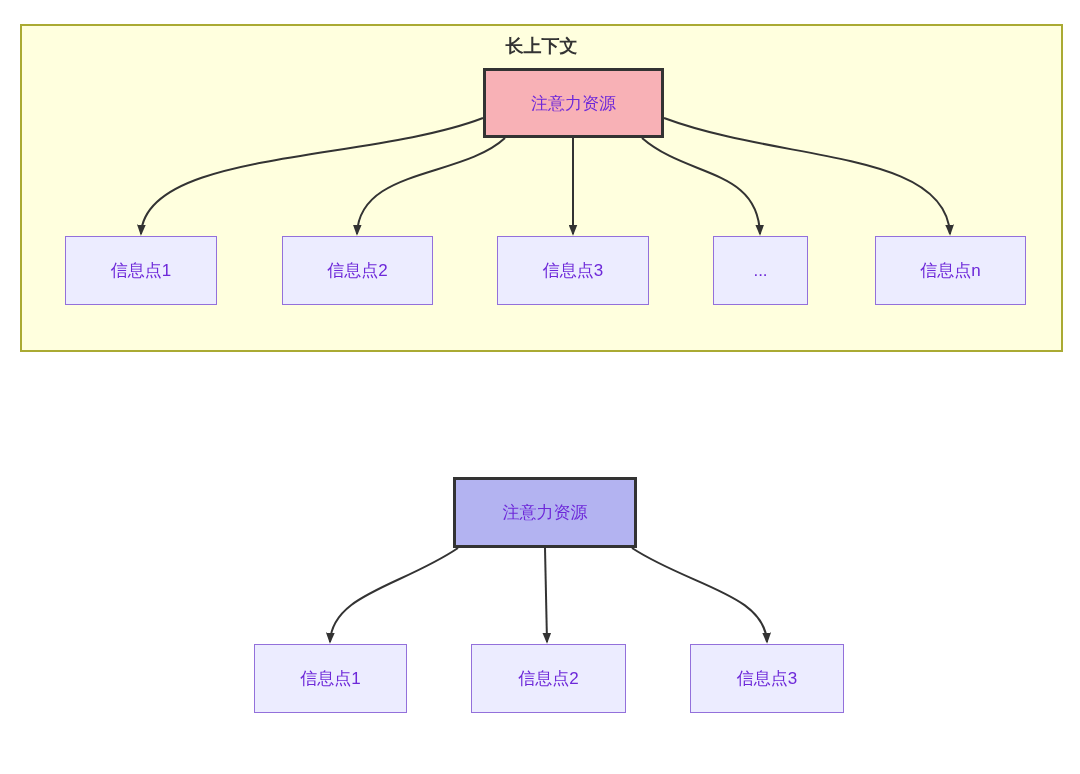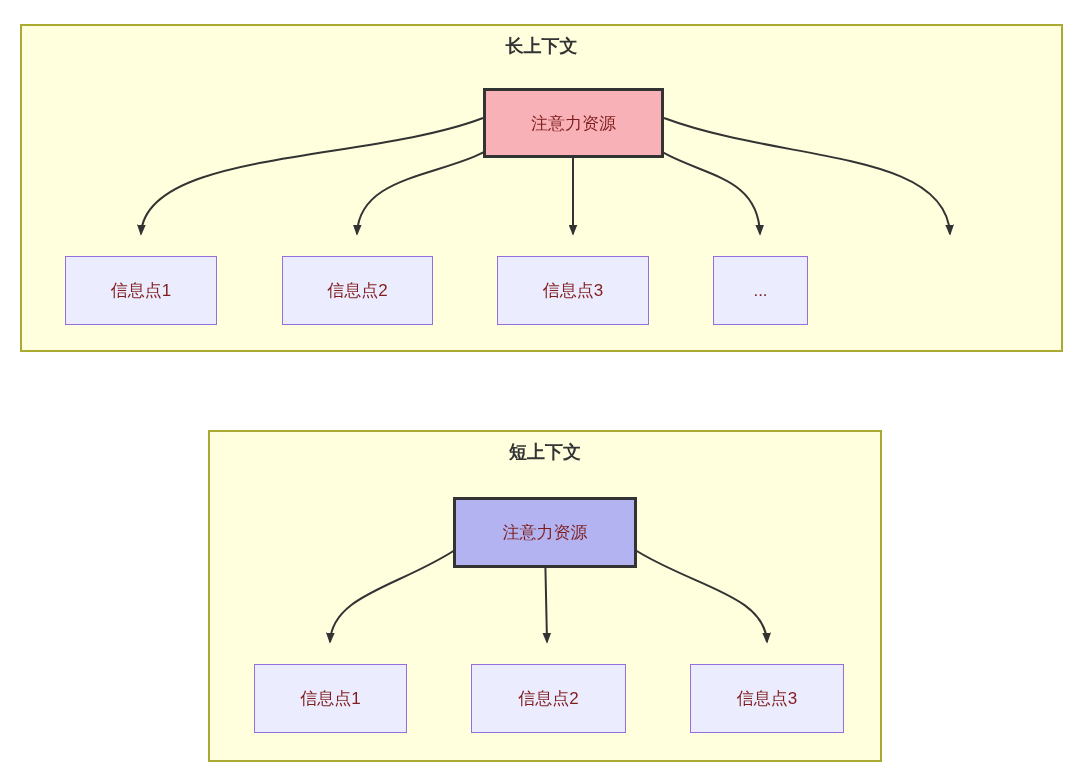--- a/index.html
+++ b/index.html
@@ -27,22 +27,21 @@
     font-weight: 700;
     color: #333333;
   }
   .node {
     position: absolute;
     box-sizing: border-box;
     display: flex;
     align-items: center;
     justify-content: center;
     font-size: 17px;
-    color: #7f1d1d;
-    margin-top: 20px;
+    color: #6d28d9;
   }
   .info-node {
     background: #ececff;
     border: 1.5px solid #9370db;
   }
   .attn-node {
     border: 3px solid #333333;
     font-size: 17px;
   }
   .attn-pink   { background: #f8b1b6; }
@@ -61,23 +60,20 @@
 </style>
 </head>
 <body>
 
 <div class="stage">
 
   <section class="cluster" style="left:20px; top:24px; width:1043px; height:328px;">
     <div class="cluster-title">长上下文</div>
   </section>
 
-  <section class="cluster" style="left:208px; top:430px; width:674px; height:332px;">
-    <div class="cluster-title">短上下文</div>
-  </section>
 
   <svg class="edges" viewBox="0 0 1080 774">
     <defs>
       <marker id="arrow" viewBox="0 0 10 8" refX="8.5" refY="4" markerWidth="11" markerHeight="9" orient="auto" markerUnits="userSpaceOnUse">
         <path d="M0,0 L10,4 L0,8 Z" fill="#333333"></path>
       </marker>
     </defs>
     <path class="edge" marker-end="url(#arrow)" d="M483,118 C368,162 145,150 141,234"></path>
     <path class="edge" marker-end="url(#arrow)" d="M505,138 C462,178 359,168 357,234"></path>
     <path class="edge" marker-end="url(#arrow)" d="M573,138 L573,234"></path>
@@ -87,20 +83,21 @@
     <path class="edge" marker-end="url(#arrow)" d="M545,548 L547,642"></path>
     <path class="edge" marker-end="url(#arrow)" d="M632,548 C690,586 765,594 767,642"></path>
   </svg>
 
   <div class="node attn-node attn-pink" style="left:483px; top:68px; width:181px; height:70px;">注意力资源</div>
 
   <div class="node info-node" style="left:65px;  top:236px; width:152px; height:69px;">信息点1</div>
   <div class="node info-node" style="left:282px; top:236px; width:151px; height:69px;">信息点2</div>
   <div class="node info-node" style="left:497px; top:236px; width:152px; height:69px;">信息点3</div>
   <div class="node info-node" style="left:713px; top:236px; width:95px;  height:69px;">...</div>
+  <div class="node info-node" style="left:875px; top:236px; width:151px; height:69px;">信息点n</div>
 
   <div class="node attn-node attn-purple" style="left:453px; top:477px; width:184px; height:71px;">注意力资源</div>
 
   <div class="node info-node" style="left:254px; top:644px; width:153px; height:69px;">信息点1</div>
   <div class="node info-node" style="left:471px; top:644px; width:155px; height:69px;">信息点2</div>
   <div class="node info-node" style="left:690px; top:644px; width:154px; height:69px;">信息点3</div>
 
 </div>
 
 </body></html>

